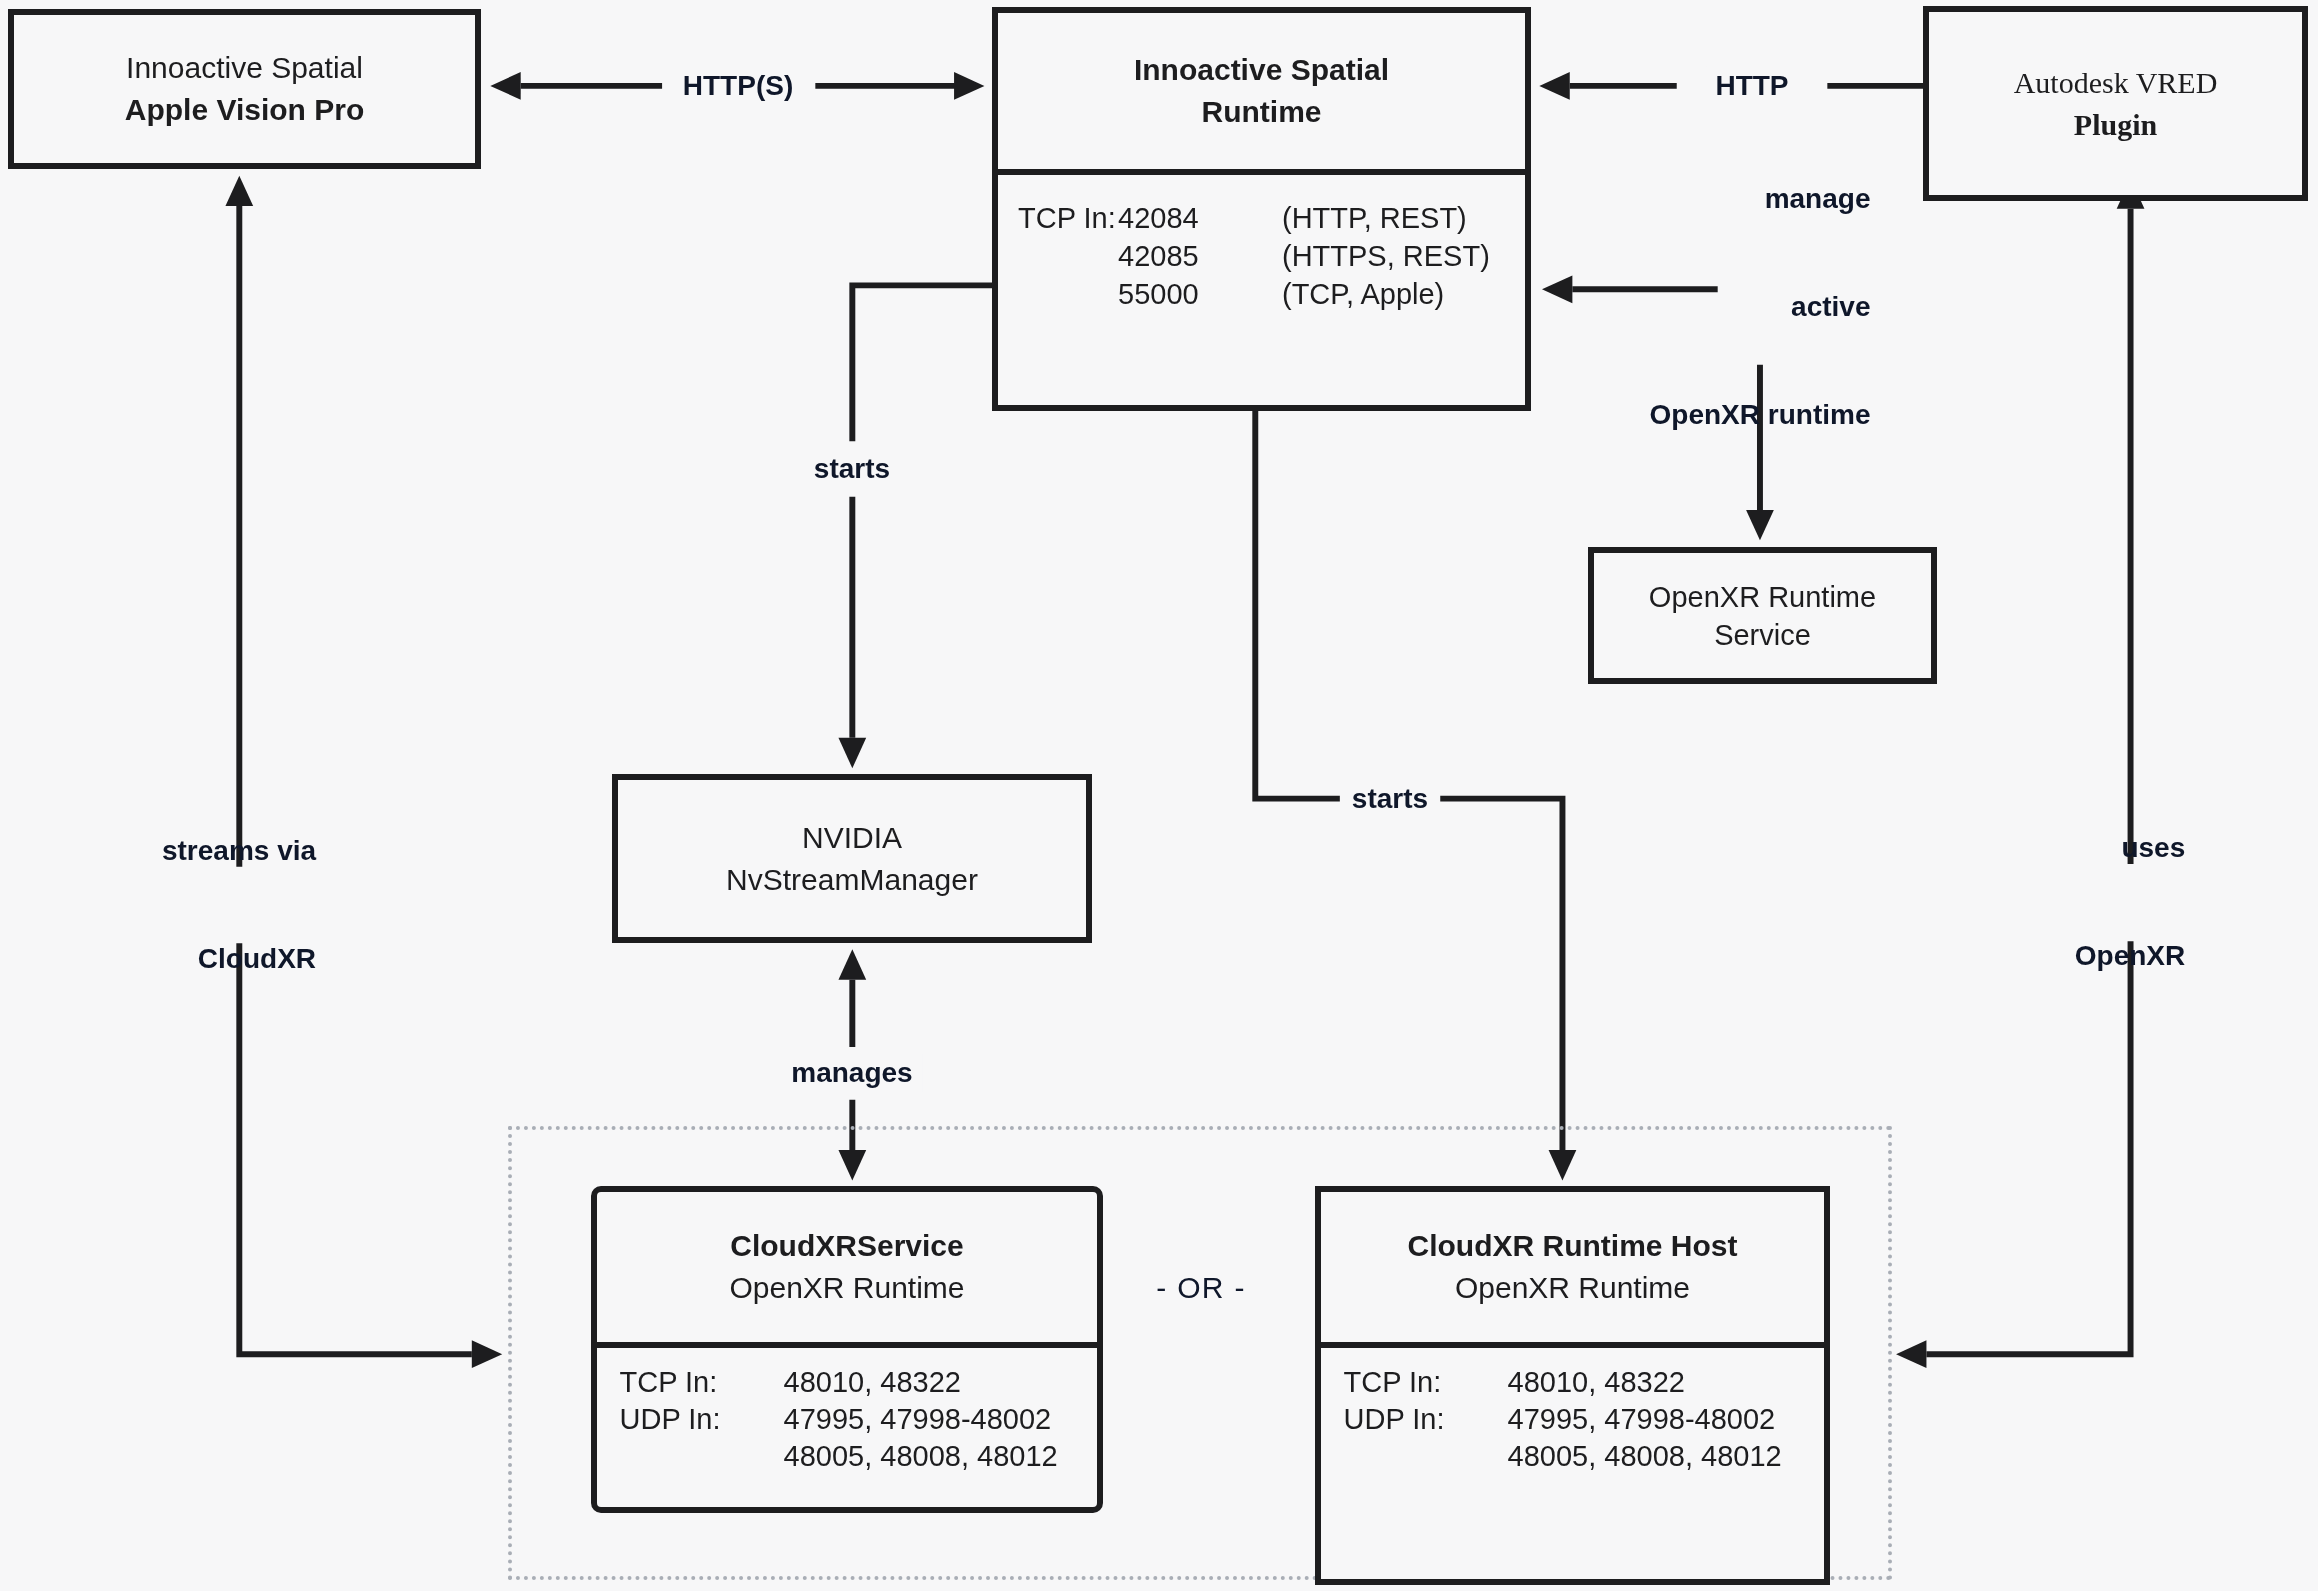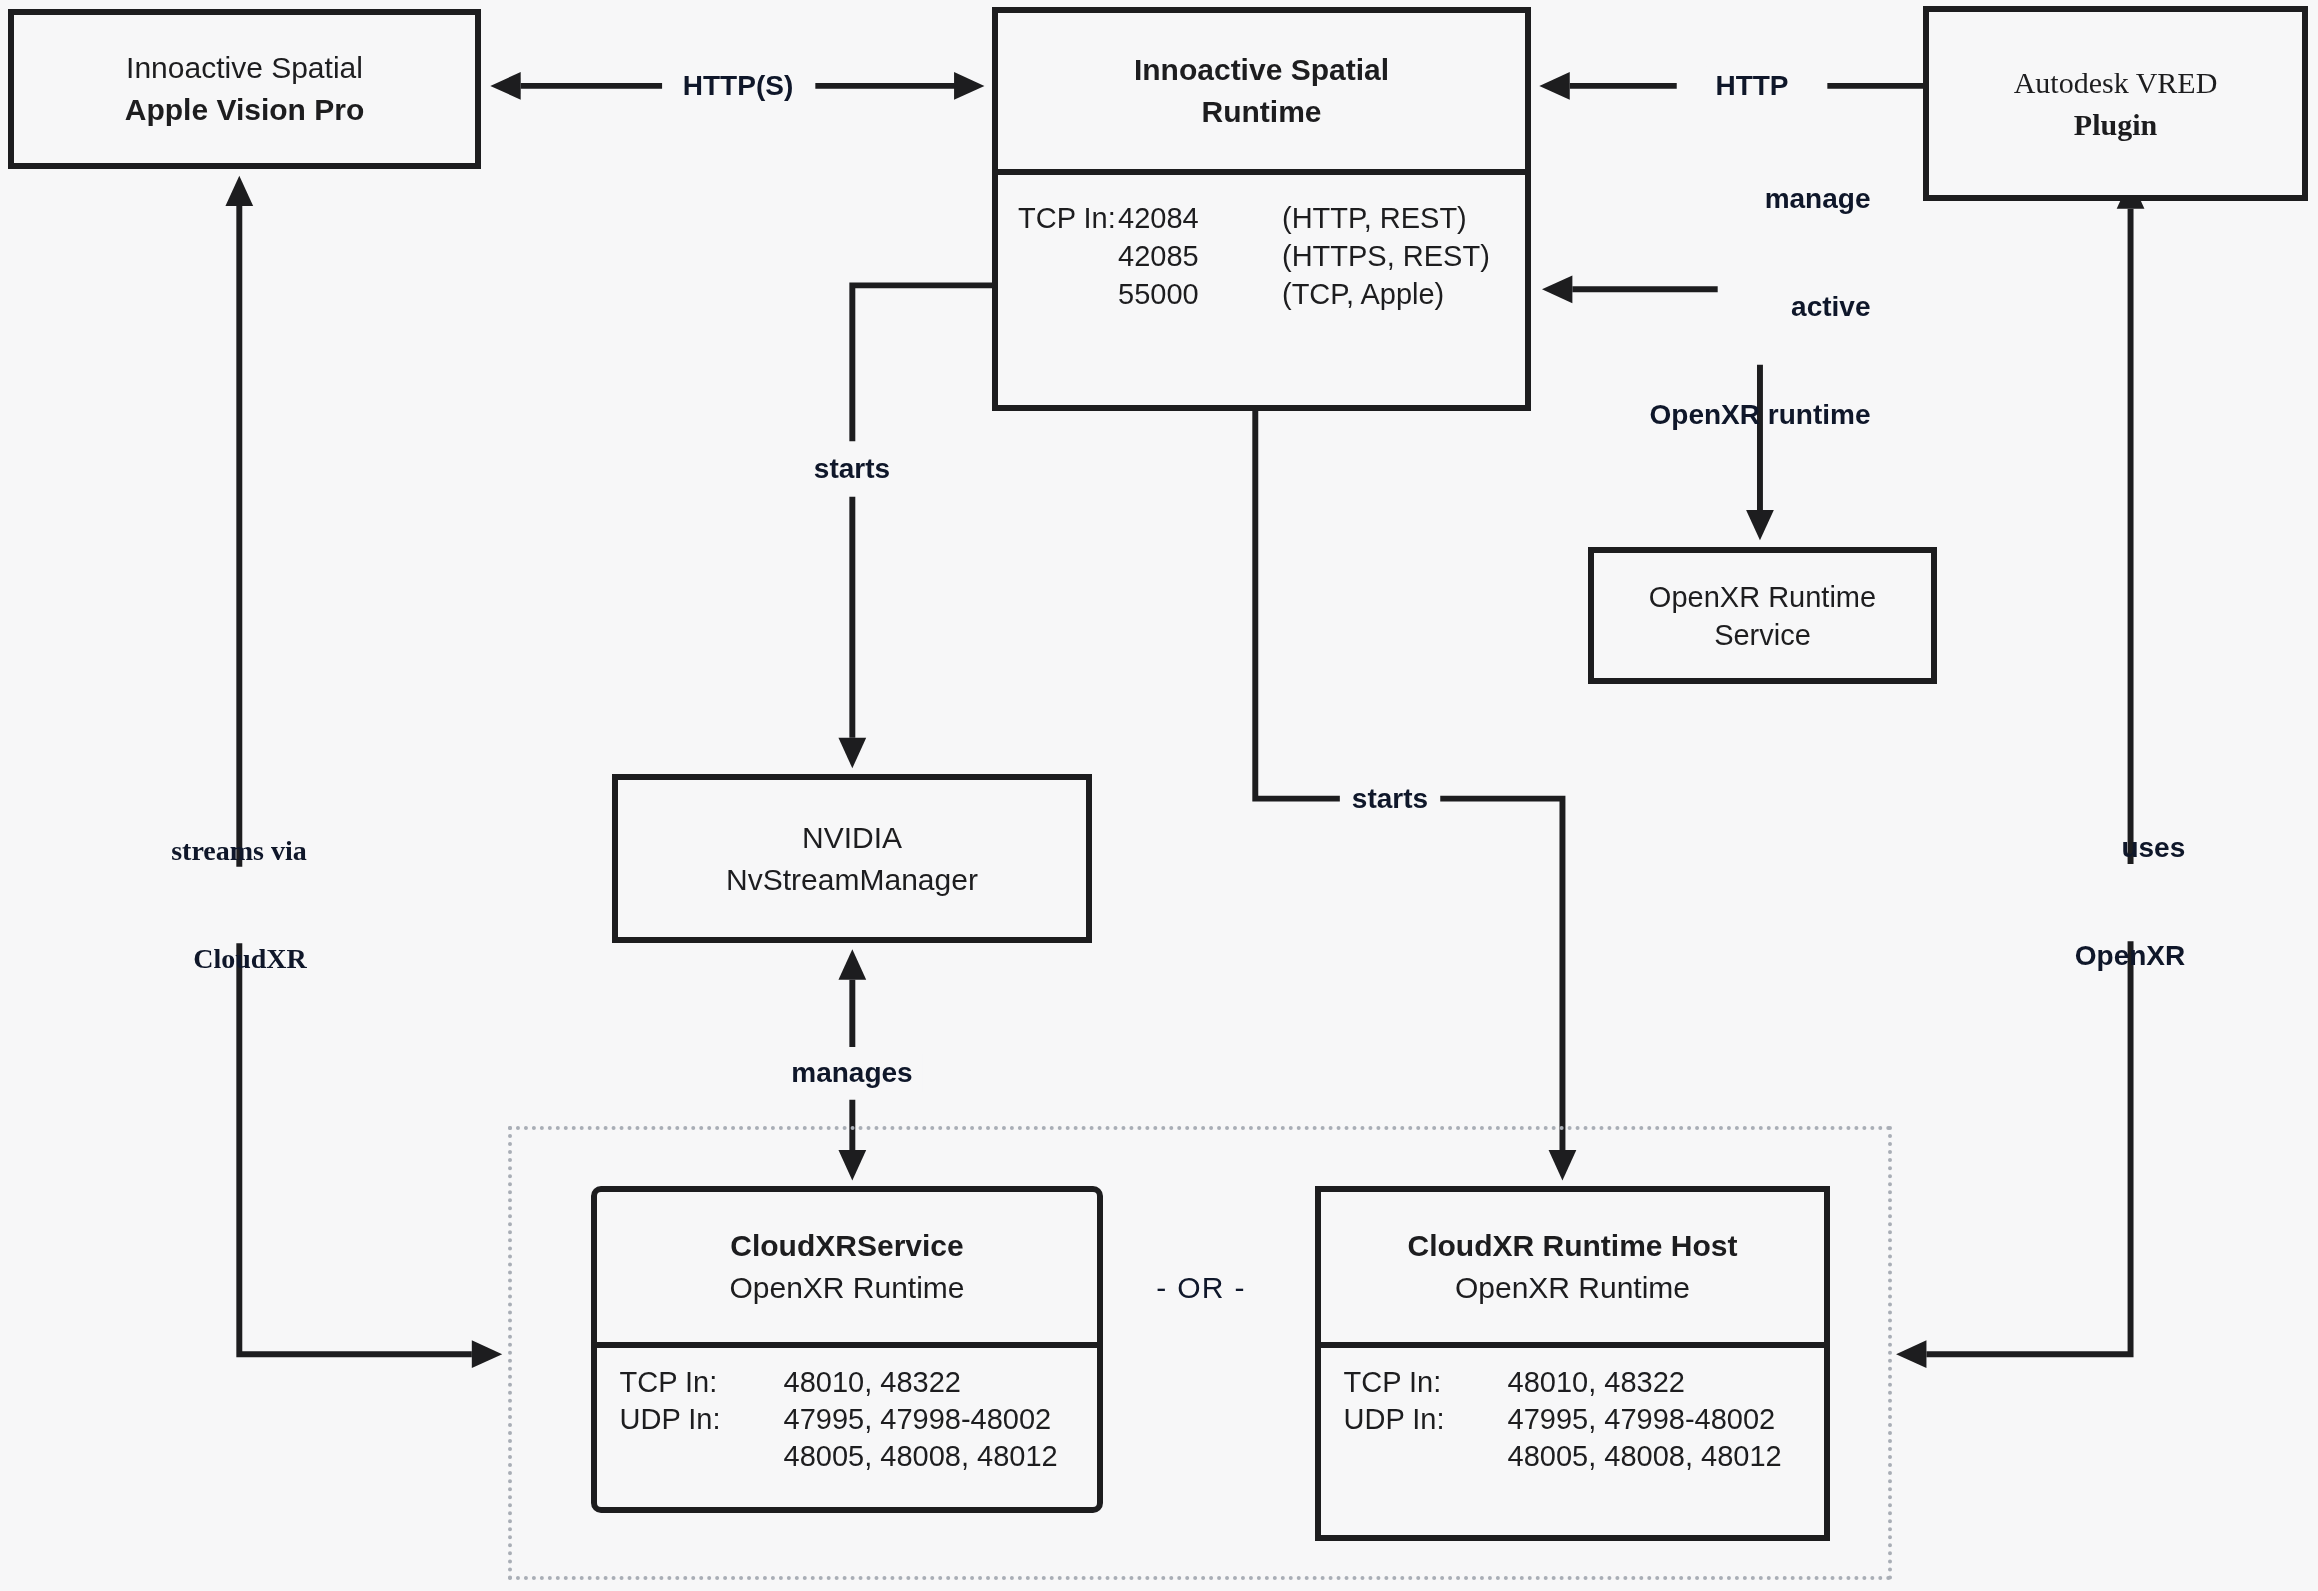--- a/index.html
+++ b/index.html
@@ -210,21 +210,21 @@
         <span class="pcol1">UDP In:</span>
         <span class="pcol2">47995, 47998-48002</span>
       </div>
       <div class="port-row">
         <span class="pcol1"></span>
         <span class="pcol2">48005, 48008, 48012</span>
       </div>
     </div>
   </div>
 
-  <div class="box sectioned" style="left:1315px; top:1186px; width:515px; height:355px;">
+  <div class="box sectioned" style="left:1315px; top:1186px; width:515px; height:399px;">
     <div class="header" style="height:156px;">
       <div class="t-bold">CloudXR Runtime Host</div>
       <div class="t-reg">OpenXR Runtime</div>
     </div>
     <div class="ports cxr-ports">
       <div class="port-row">
         <span class="pcol1">TCP In:</span>
         <span class="pcol2">48010, 48322</span>
       </div>
       <div class="port-row">
@@ -247,21 +247,21 @@
     <div>active</div>
     <div>OpenXR runtime</div>
   </div>
 
   <div class="lbl bg" style="left:852px; top:469px;">starts</div>
 
   <div class="lbl bg" style="left:1390px; top:799px;">starts</div>
 
   <div class="lbl bg" style="left:852px; top:1073px;">manages</div>
 
-  <div class="lbl" style="left:239px; top:905px;font-family:Liberation Serif, serif;">
+  <div class="lbl" style="left:239px; top:905px;">
     <div>streams via</div>
     <div>CloudXR</div>
   </div>
 
   <div class="lbl" style="left:2130px; top:902px;">
     <div>uses</div>
     <div>OpenXR</div>
   </div>
 
   <div class="lbl or-lbl" style="left:1201px; top:1288px;">- OR -</div>

